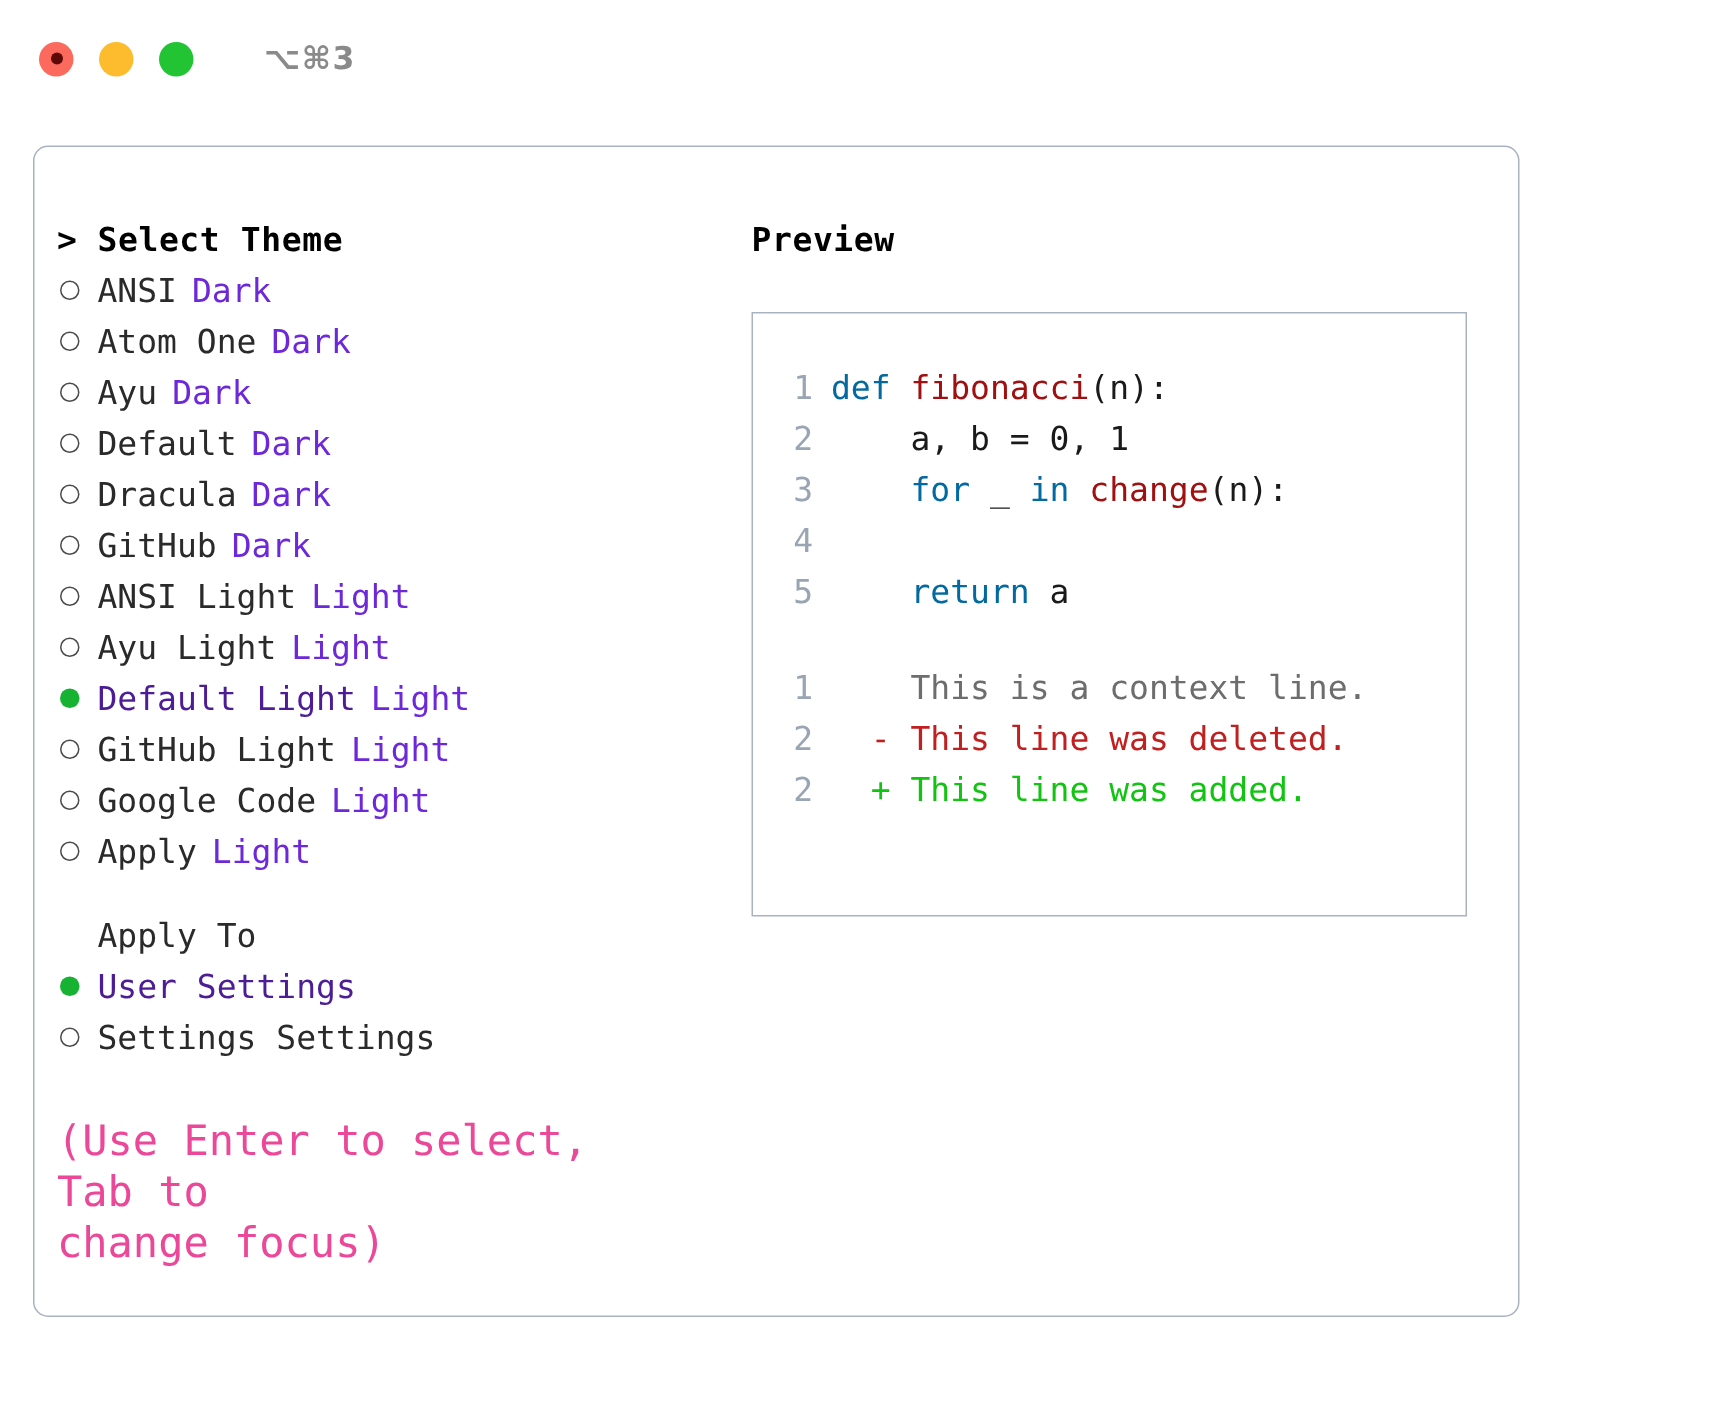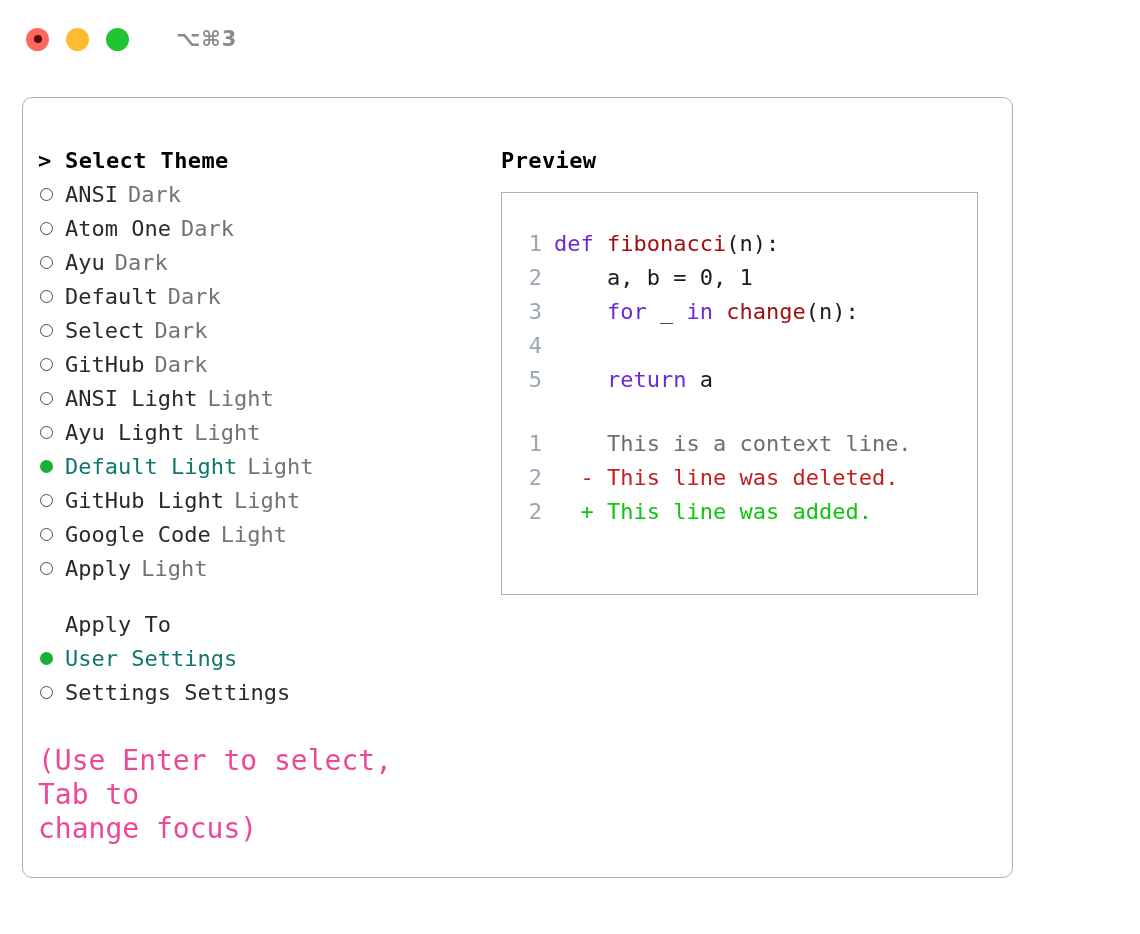--- a/index.html
+++ b/index.html
@@ -117,22 +117,22 @@
     border-radius: 50%;
     box-sizing: border-box;
   }
   .bullet-dot  { background: #18b233; }
   .bullet-ring { border: 1.7px solid #4a4a4a; background: transparent; }
 
   .header-row .marker { font-weight: bold; color: #000; }
   .header-row .label  { font-weight: bold; color: #000; letter-spacing: .4px; }
 
   .label      { color: #2a2a2a; }
-  .label.sel  { color: #0f766e; }
-  .badge      { color: #737373; margin-left: 10px; }
+  .label.sel  { color: #4c1d95; }
+  .badge      { color: #6d28d9; margin-left: 10px; }
 
   .group-title {
     height: 34px;
     font-size: 22px;
     color: #2a2a2a;
     padding-left: 27px;
     display: flex;
     align-items: baseline;
   }
 
@@ -152,21 +152,21 @@
     position: absolute;
     left: 478px;
     top: 50px;
     width: 500px;
   }
   .preview-title {
     font-size: 22px;
     font-weight: bold;
     color: #000;
     letter-spacing: .4px;
-    margin-bottom: 19px;
+    margin-bottom: 35px;
   }
   .preview-box {
     width: 477px;
     height: 403px;
     border: 1.6px solid #a9b2c0;
     box-sizing: border-box;
     padding: 38px 0 0 14px;
   }
 
   .code-line {
@@ -177,21 +177,21 @@
     white-space: pre;
   }
   .lineno {
     display: inline-block;
     width: 26px;
     flex: 0 0 26px;
     text-align: right;
     color: #9aa5b4;
     margin-right: 12px;
   }
-  .tok-kw   { color: #6d28d9; }
+  .tok-kw   { color: #0369a1; }
   .tok-fn   { color: #a01010; }
   .tok-plain{ color: #1a1a1a; }
 
   .diff-gap { height: 30px; }
   .diff-ctx { color: #6d6d6d; text-align: center; }
   .diff-del { color: #c02020; }
   .diff-add { color: #11c411; }
 </style>
 </head>
 <body>
@@ -245,21 +245,21 @@
               <span class="marker">
                 <span class="bullet-ring"></span>
               </span>
               <span class="label">Default</span>
               <span class="badge">Dark</span>
             </div>
             <div class="row">
               <span class="marker">
                 <span class="bullet-ring"></span>
               </span>
-              <span class="label">Select</span>
+              <span class="label">Dracula</span>
               <span class="badge">Dark</span>
             </div>
             <div class="row">
               <span class="marker">
                 <span class="bullet-ring"></span>
               </span>
               <span class="label">GitHub</span>
               <span class="badge">Dark</span>
             </div>
             <div class="row">

